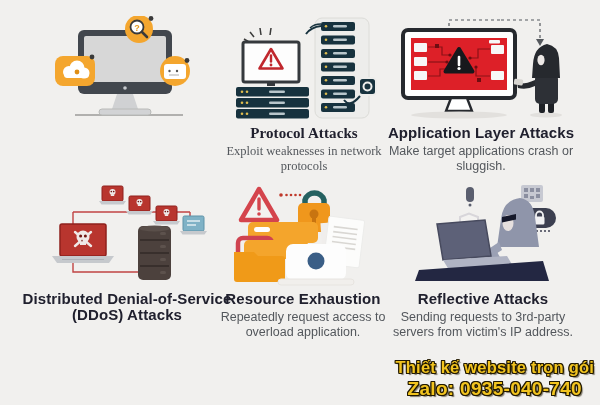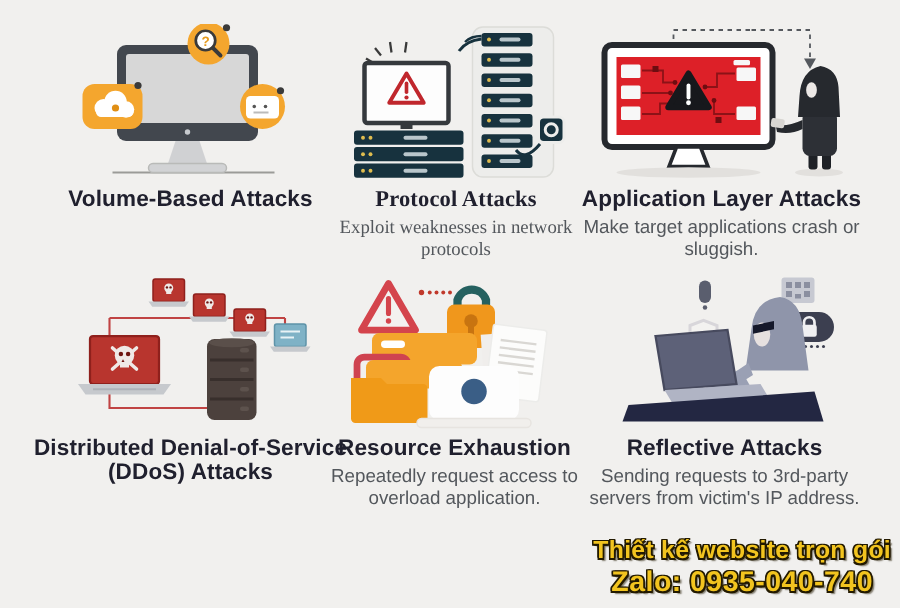--- a/index.html
+++ b/index.html
@@ -72,21 +72,20 @@
         <g>
           <circle cx="128" cy="55" r="15" fill="#f4a62e"></circle>
           <circle cx="140" cy="44.5" r="2.4" fill="#3a3a3a"></circle>
           <rect x="117" y="48" width="22" height="15" rx="3" fill="#ffffff"></rect>
           <circle cx="122.5" cy="55" r="1.2" fill="#555555"></circle>
           <circle cx="130" cy="55" r="1.2" fill="#555555"></circle>
           <line x1="122" y1="59" x2="132" y2="59" stroke="#bbbbbb" stroke-width="1.2"></line>
         </g>
       </svg>
     </div>
-    <div class="card-title">Volume-Based Attacks</div>
   </div>
 
   <div class="card c2">
     <div class="illus">
       <svg width="150" height="104" viewBox="0 0 150 104">
         <g>
           <rect x="86" y="2" width="54" height="100" rx="7" fill="#ededeb" stroke="#dcdcd8" stroke-width="1"></rect>
           <path d="M92 10 q-10 1 -15 8" fill="none" stroke="#17323e" stroke-width="2"></path>
           <path d="M92 8 q-7 0 -11 4" fill="none" stroke="#17323e" stroke-width="1.6"></path>
           <g fill="#17323e">

